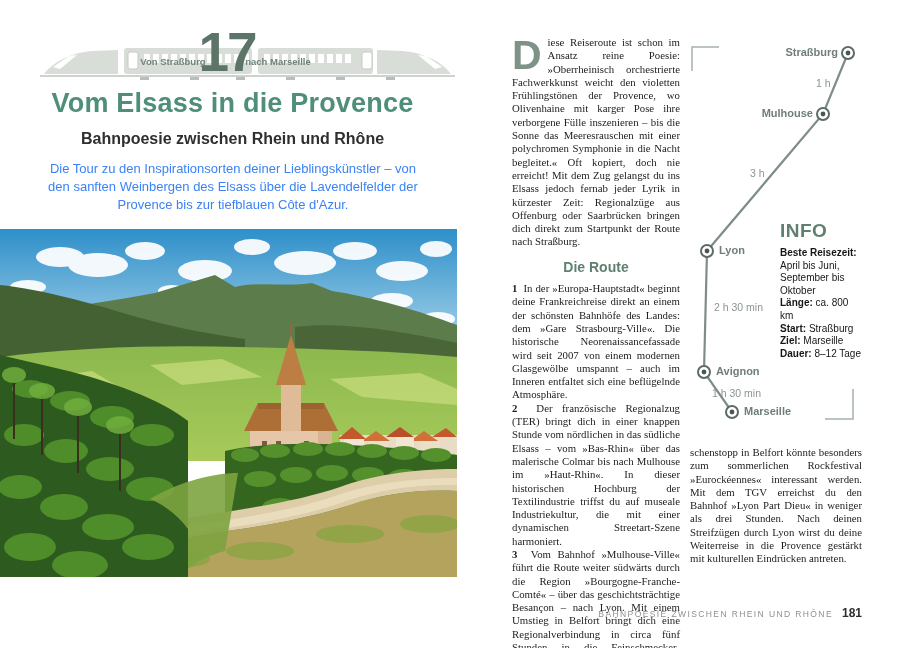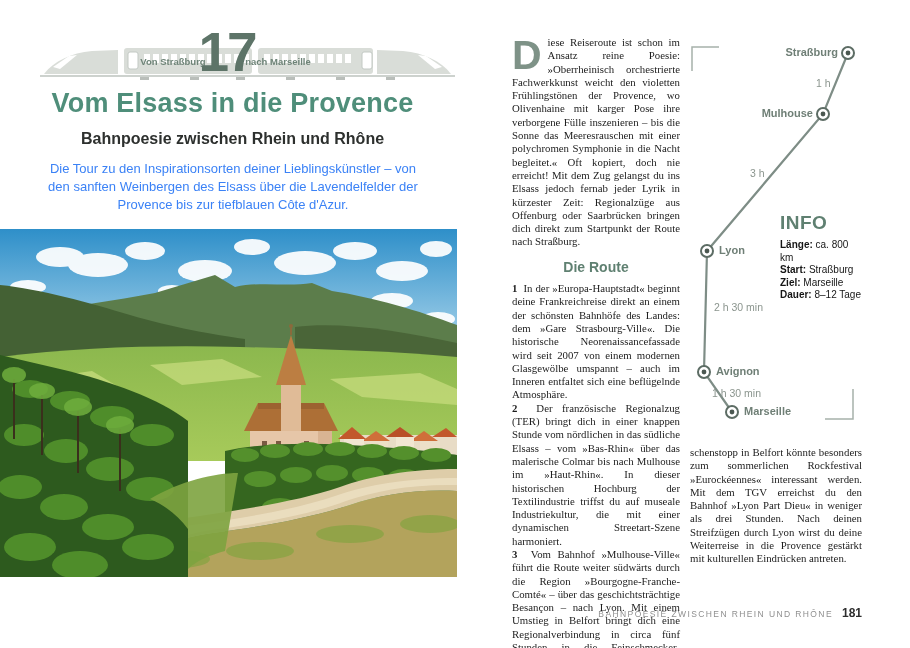--- a/index.html
+++ b/index.html
@@ -30,21 +30,21 @@
   .dropcap{float:left;font-family:"Liberation Sans",sans-serif;font-weight:700;
            font-size:41px;line-height:35px;color:#7e9287;margin:2px 6px 0 0;}
   .route-heading{font-family:"Liberation Sans",sans-serif;font-weight:700;font-size:14px;
                  color:#5f8071;margin:12px 0 8px 0;text-align:center;}
   .stepnum{font-weight:700;}
   
   .map-block{position:absolute;left:688px;top:36px;width:175px;height:410px;}
   .station-label{position:absolute;font-size:11px;font-weight:700;color:#6f7f76;white-space:nowrap;}
   .time-label{position:absolute;font-size:10.5px;color:#8b958e;white-space:nowrap;}
   
-  .info-box{position:absolute;left:92px;top:176px;width:83px;}
+  .info-box{position:absolute;left:92px;top:184px;width:83px;}
   .info-heading{font-size:19px;font-weight:700;letter-spacing:.5px;color:#5f8071;margin:0 0 5px 0;}
   .info-item{font-size:10px;line-height:12.6px;color:#161616;}
   .info-item b{font-weight:700;}
   .block-label{display:block;}
   .col2-text{position:absolute;left:690px;top:446px;width:172px;font-family:"Liberation Serif",serif;
              font-size:10.8px;line-height:13.3px;text-align:justify;color:#1c1c1c;}
   .col2-text p{margin:0;}
 </style>
 </head>
 <body>
@@ -285,20 +285,21 @@
     <div class="station-label" style="left:31px;top:208px;">Lyon</div>
     <div class="station-label" style="left:28px;top:329px;">Avignon</div>
     <div class="station-label" style="left:56px;top:369px;">Marseille</div>
     <div class="time-label" style="left:128px;top:41px;">1 h</div>
     <div class="time-label" style="left:62px;top:131px;">3 h</div>
     <div class="time-label" style="left:26px;top:265px;">2 h 30 min</div>
     <div class="time-label" style="left:24px;top:351px;">1 h 30 min</div>
 
     <div class="info-box">
       <h4 class="info-heading">INFO</h4>
+      <div class="info-item"><b class="block-label">Beste Reisezeit:</b><span>April bis Juni, September bis Oktober</span></div>
       <div class="info-item"><b>Länge:</b> <span>ca. 800 km</span></div>
       <div class="info-item"><b>Start:</b> <span>Straßburg</span></div>
       <div class="info-item"><b>Ziel:</b> <span>Marseille</span></div>
       <div class="info-item"><b>Dauer:</b>&nbsp;<span>8–12 Tage</span></div>
     </div>
   </div>
 
   <div class="col2-text">
     <p>schenstopp in Belfort könnte besonders zum sommerlichen Rockfestival »Eurockéennes« interessant werden. Mit dem TGV erreichst du den Bahnhof »Lyon Part Dieu« in weniger als drei Stunden. Nach deinen Streifzügen durch Lyon wirst du deine Weiterreise in die Provence gestärkt mit kulturellen Eindrücken antreten.</p>
   </div>

